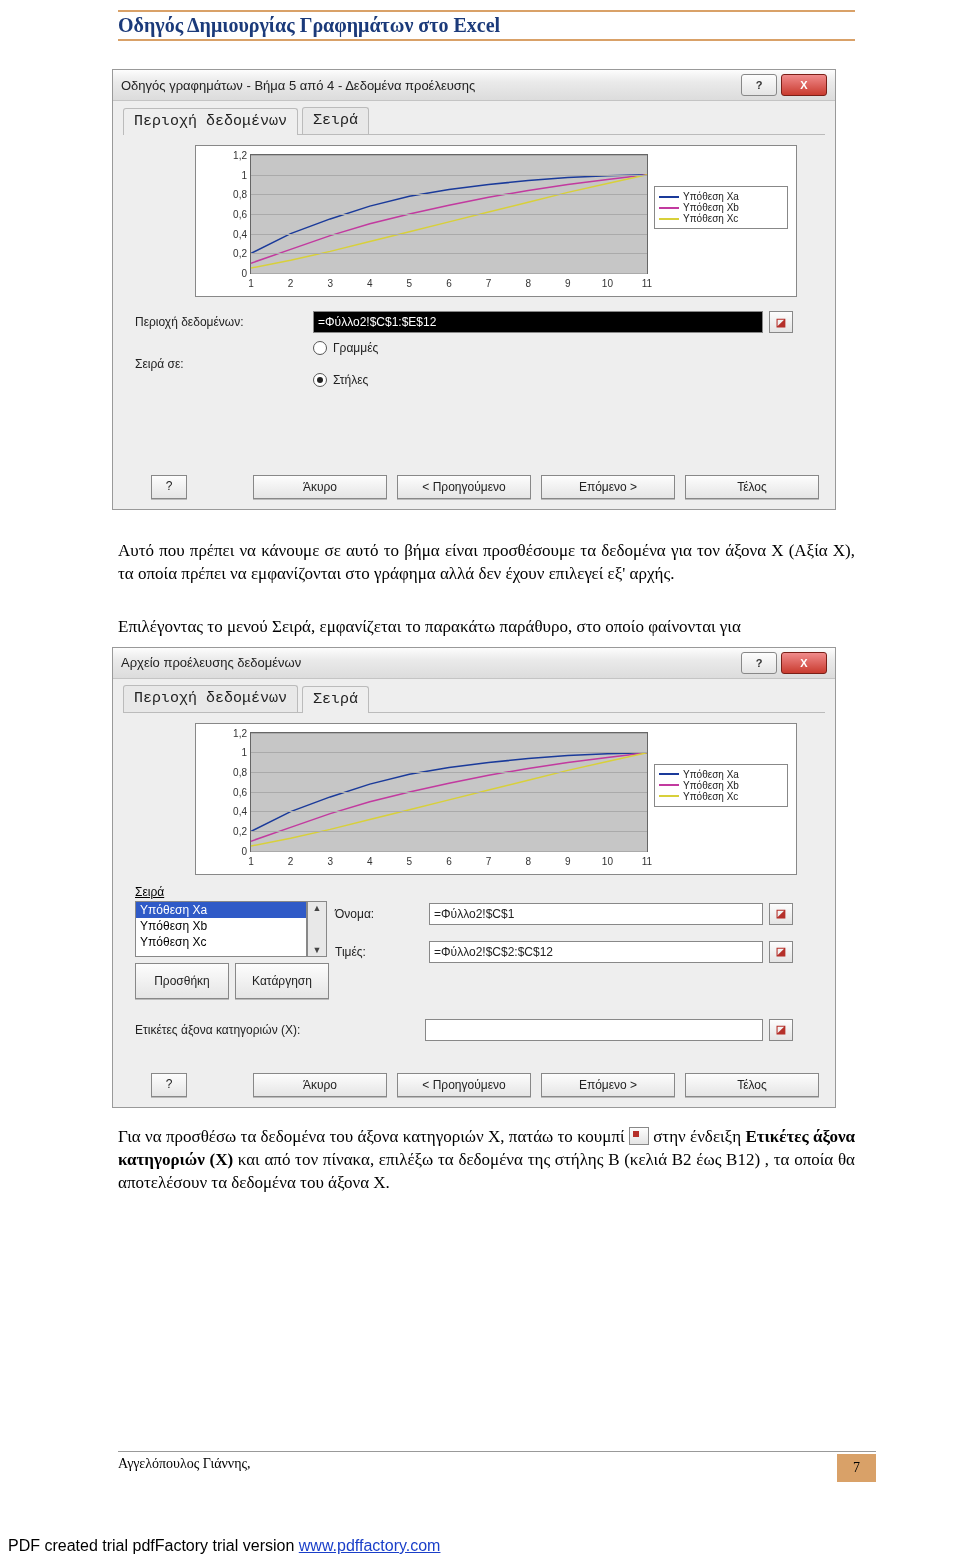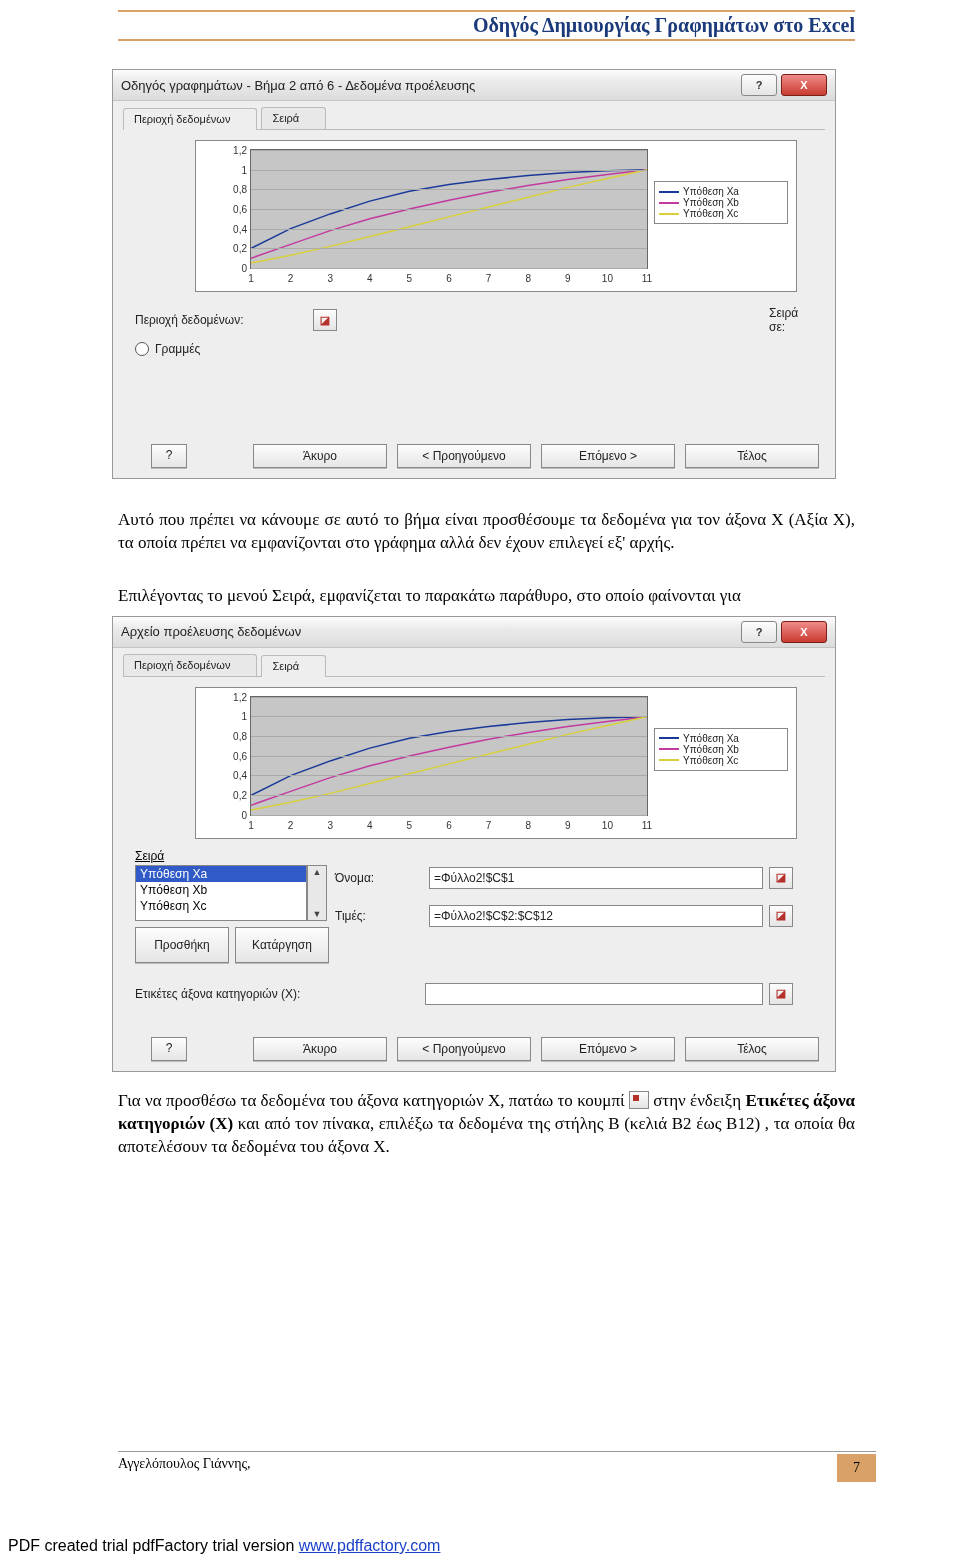--- a/index.html
+++ b/index.html
@@ -15,21 +15,21 @@
     padding: 10px 105px 20px 118px;
     position: relative;
     min-height: 1540px;
     box-sizing: border-box;
   }
   .header-rule-top {
     border-top: 2px solid #d9a168;
     margin-bottom: 2px;
   }
   .header-title {
-    text-align: right;
+    text-align: left;
     color: #1b3a7a;
     font-weight: bold;
     font-size: 20px;
     padding-bottom: 2px;
     border-bottom: 2px solid #d9a168;
     margin-bottom: 28px;
   }
 
   
   .dialog {
@@ -77,27 +77,28 @@
     font-family: Tahoma, Arial, sans-serif;
     font-size: 12px;
   }
   .tabstrip {
     display: flex;
     gap: 4px;
     border-bottom: 1px solid #bbb;
     margin-bottom: 6px;
   }
   .tab {
-    padding: 4px 26px 5px 10px;
+    padding: 4px 10px 5px 10px;
     background: #e8e8e8;
     border: 1px solid #bbb;
     border-bottom: none;
     border-radius: 3px 3px 0 0;
-    font-size: 11px;
+    font-size: 15px;
     color: #222;
+    font-family: Liberation Mono, monospace;
   }
   .tab.active {
     background: #eee;
     position: relative;
     top: 1px;
   }
   .chart-preview {
     background: #fff;
     border: 1px solid #888;
     margin: 10px 28px 10px 72px;
@@ -327,21 +328,21 @@
 </style>
 </head>
 <body>
 
 <div class="page">
   <div class="header-rule-top"></div>
   <div class="header-title">Οδηγός Δημιουργίας Γραφημάτων στο Excel</div>
 
   <div class="dialog">
     <div class="dlg-titlebar">
-      <span>Οδηγός γραφημάτων - Βήμα 2 από 6 - Δεδομένα προέλευσης</span>
+      <span>Οδηγός γραφημάτων - Βήμα 5 από 4 - Δεδομένα προέλευσης</span>
       <span class="spacer"></span>
       <span class="dlg-help-btn">?</span>
       <span class="dlg-close-btn">X</span>
     </div>
     <div class="dlg-body">
       <div class="tabstrip">
         <div class="tab active">Περιοχή δεδομένων</div>
         <div class="tab">Σειρά</div>
       </div>
 
@@ -389,29 +390,34 @@
             </div>
           <div class="legend-item">
               <span class="legend-swatch cc"></span>
               <span>Υπόθεση Χc</span>
             </div>
         </div>
       </div>
 
       <div class="form-grid-1">
         <span class="lbl">Περιοχή δεδομένων:</span>
+        <span class="txt-input dark">=Φύλλο2!$C$1:$E$12</span>
         <span class="ref-btn">
             <span class="ref-btn-inner">◪</span>
           </span>
 
         <span class="lbl">Σειρά σε:</span>
         <div style="display:flex;flex-direction:column;gap:18px;">
           <div class="radio-row">
               <span class="radio-dot"></span>
               <span>Γραμμές</span>
+            </div>
+          <div class="radio-row">
+              <span class="radio-dot filled"></span>
+              <span>Στήλες</span>
             </div>
         </div>
         <span></span>
       </div>
 
       <div style="height:60px;"></div>
 
       <div class="btn-row">
         <div class="wbtn help">?</div>
         <div class="gap"></div>

